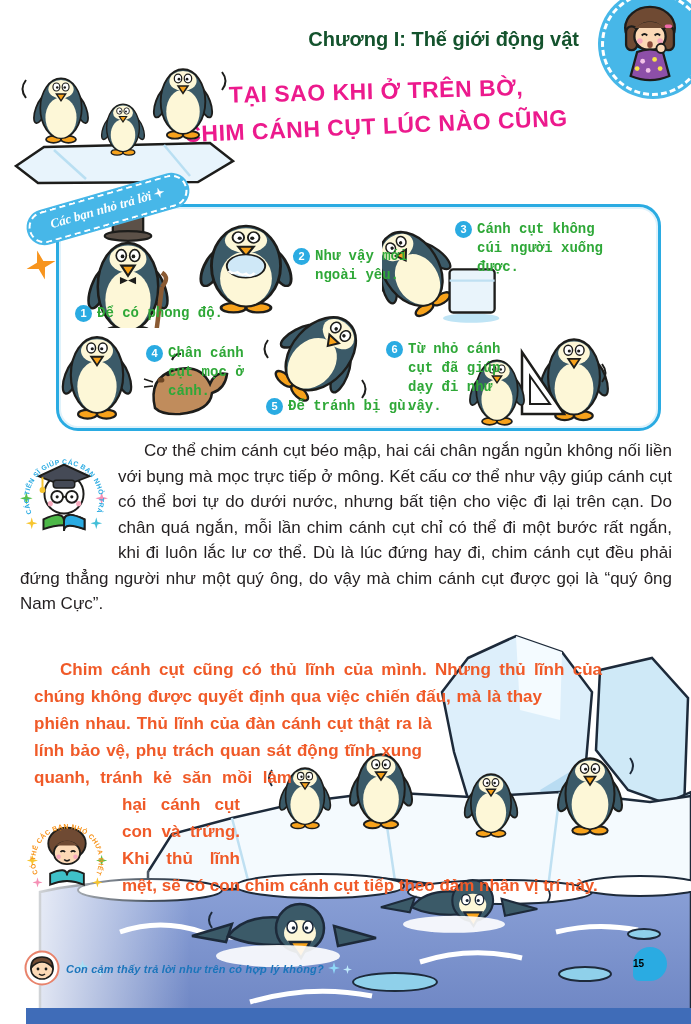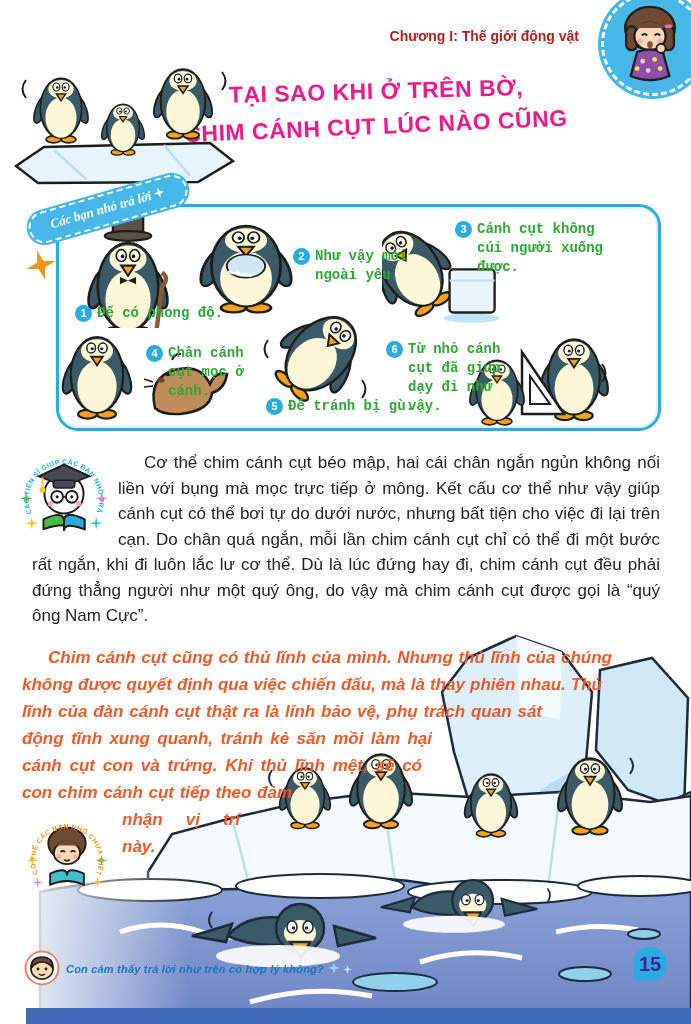--- a/index.html
+++ b/index.html
@@ -1,21 +1,21 @@
 <!DOCTYPE html>
 <html><head>
 <meta charset="utf-8">
 <style>
   html,body{margin:0;padding:0;background:#e9e9e9;}
   .page{position:relative;width:691px;height:1024px;background:#fff;overflow:hidden;
         font-family:"Liberation Sans","DejaVu Sans",sans-serif;}
   svg{display:block;}
   .abs{position:absolute;}
 
-  .chapter{position:absolute;top:28px;right:112px;font-size:14px;font-weight:bold;color:#b91c1c;}
+  .chapter{position:absolute;top:28px;right:112px;font-size:20px;font-weight:bold;color:#14532d;}
 
   .title{position:absolute;top:78px;left:148px;width:456px;text-align:center;
          color:#ec1a8d;font-weight:bold;font-size:23px;letter-spacing:.5px;line-height:26px;}
   .title .t{display:block;}
   .title .t1{transform:rotate(-1.5deg);}
   .title .t2{transform:rotate(-2.5deg);margin-top:9px;}
   .title .t3{margin-top:9px;}
 
   .girl-circle{position:absolute;left:601px;top:-8px;width:98px;height:98px;border-radius:50%;
                background:#47b7e8;border:3px dashed #fff;box-shadow:0 0 0 3px #47b7e8;overflow:hidden;}
@@ -36,40 +36,40 @@
   .ans .txt{display:block;padding-left:22px;font-family:Liberation Mono, monospace;}
   .a1{left:75px;top:304px;width:150px;}
   .a2{left:293px;top:247px;width:126px;}
   .a3{left:455px;top:220px;width:168px;}
   .a4{left:146px;top:344px;width:122px;}
   .a5{left:266px;top:397px;width:150px;}
   .a6{left:386px;top:340px;width:132px;}
 
   .body-text{position:absolute;left:20px;top:438px;width:652px;font-size:17px;line-height:25.5px;
              color:#231f20;text-align:justify;z-index:2;}
-  .body-text p{margin:12px;text-indent:26px;}
+  .body-text p{margin:0;text-indent:26px;}
   .badge-float{float:left;margin:2px 10px 4px 0;}
 
   .fact-text{position:absolute;left:22px;top:644px;width:650px;font-size:17px;line-height:27px;
              color:#f05a28;font-weight:bold;text-align:justify;z-index:2;}
-  .fact-text p{margin:0;text-indent:26px;font-style:italic;}
+  .fact-text p{margin:12px;text-indent:26px;}
   .st{float:right;clear:right;height:27px;}
   .s1{width:60px;}.s2{width:70px;}.s3{width:130px;}.s4{width:240px;}
   .s5{width:250px;}.s6{width:380px;}.s7{width:432px;height:54px;}
 
   .scene{position:absolute;left:0;top:630px;z-index:0;}
 
   .footer-q{position:absolute;left:66px;top:962px;font-size:11px;font-weight:bold;font-style:italic;
             color:#1b75bb;z-index:6;letter-spacing:.2px;}
   .footer-q .stars{display:inline-block;vertical-align:-2px;margin-left:4px;}
   .avatar{position:absolute;left:24px;top:950px;z-index:6;}
 
   .pagenum{position:absolute;left:633px;top:947px;width:34px;height:34px;
-           border-radius:50% 50% 50% 6px;background:#2aabe2;color:#4c1d95;font-size:20px;
-           line-height:34px;text-align:center;z-index:6;font-weight:bold;}
+           border-radius:50% 50% 50% 6px;background:#2aabe2;color:#000000;font-size:10px;
+           line-height:34px;z-index:6;font-weight:bold;}
 
   .star-orange{position:absolute;left:26px;top:250px;z-index:4;}
 </style>
 </head>
 <body>
 
 <svg width="0" height="0" style="position:absolute" aria-hidden="true">
   <defs>
     <symbol id="peng" viewBox="0 0 100 132">
       <ellipse cx="15" cy="72" rx="9" ry="25" fill="#3b5a68" stroke="#1d1d1b" stroke-width="3" transform="rotate(20 15 72)"></ellipse>

